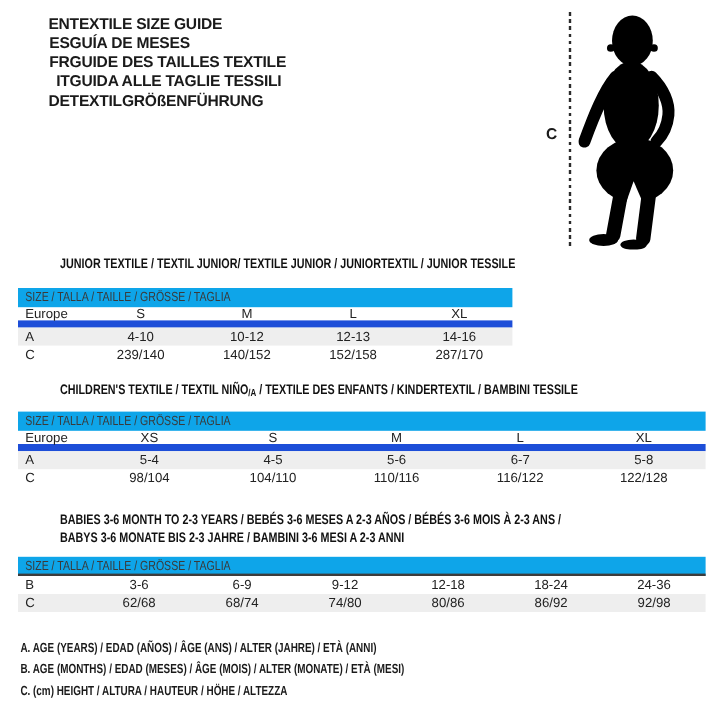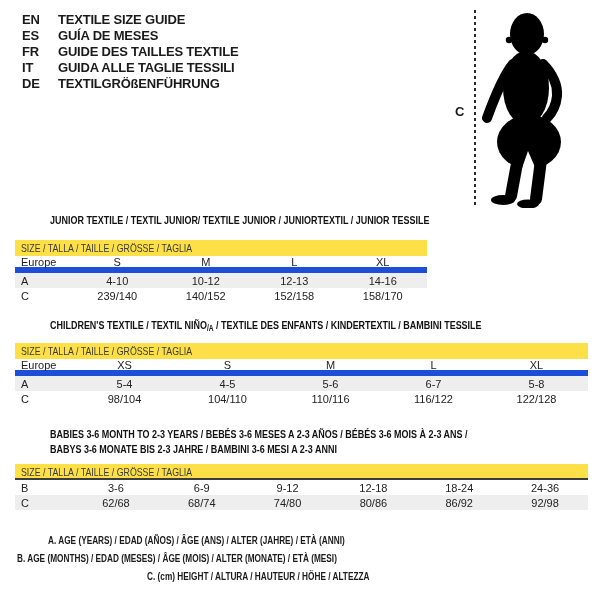--- a/index.html
+++ b/index.html
@@ -3,21 +3,21 @@
 <meta charset="utf-8">
 <style>
   * { margin:0; padding:0; box-sizing:border-box; }
   body { background:#fff; }
   .page {
     position:relative; width:600px; height:600px; background:#ffffff;
     font-family:"Liberation Sans", sans-serif; color:#1a1a1a; overflow:hidden;
   }
 
   
-  .lang-block { position:absolute; left:22px; top:11px; }
+  .lang-block { position:absolute; left:22px; top:11px;text-align:right; }
   .lang-row { display:flex; height:16px; align-items:center;
               font-weight:bold; font-size:13px; letter-spacing:-0.2px; }
   .lang-code { width:36px; }
   .lang-label { white-space:nowrap; }
 
   
   .measure-line { position:absolute; left:474px; top:10px; width:2px; height:198px;
     background:repeating-linear-gradient(to bottom,#2b2b2b 0 3px, transparent 3px 6px); }
   .height-label { position:absolute; left:455px; top:104px;
     font-size:13px; font-weight:bold; }
@@ -28,32 +28,32 @@
   .cond80 { display:inline-block; transform:scaleX(.80); transform-origin:0 50%; white-space:nowrap; }
   .cond75 { display:inline-block; transform:scaleX(.75); transform-origin:0 50%; white-space:nowrap; }
 
   
   .tblock { position:absolute; }
   .ttitle { position:absolute; left:2px; font-size:11.5px; font-weight:bold;
             line-height:15px; white-space:nowrap; color:#111;margin-left:33px; }
   .ttitle-line2 { top:15px; }
   .tsub { font-size:8.5px; vertical-align:-2px; }
   .tgrid { position:absolute; left:0; }
-  .thead { height:16px; background:#fde047; line-height:16px; padding-left:6px;
+  .thead { height:16px; background:#0ea5e9; line-height:16px; padding-left:6px;
            font-size:11px; color:#3a3a3a; }
   .thead.ruled { border-bottom:2px solid #3c3c3c; }
   .trow { display:flex; height:15px; align-items:center; font-size:11px; color:#222; }
   .trow.europe { height:17px; border-bottom:6px solid #1d4ed8; }
   .trow.alt { background:#eeeeee; }
   .lbl  { width:58px; padding-left:6px; }
   .cellv{ flex:1; text-align:center; }
 
   
   .legend { position:absolute; left:17px; top:531px; }
-  .legend-line { height:18px; line-height:18px; font-size:11px; font-weight:bold; white-space:nowrap;text-align:right; }
+  .legend-line { height:18px; line-height:18px; font-size:11px; font-weight:bold; white-space:nowrap; }
 </style>
 </head>
 <body>
 
 <div class="page">
 
   <div class="lang-block">
     <div class="lang-row">
       <span class="lang-code">EN</span>
       <span class="lang-label">TEXTILE SIZE GUIDE</span>
@@ -117,21 +117,21 @@
         <span class="cellv">4-10</span>
         <span class="cellv">10-12</span>
         <span class="cellv">12-13</span>
         <span class="cellv">14-16</span>
       </div>
       <div class="trow">
         <span class="lbl">C</span>
         <span class="cellv">239/140</span>
         <span class="cellv">140/152</span>
         <span class="cellv">152/158</span>
-        <span class="cellv">158/170</span>
+        <span class="cellv">287/170</span>
       </div>
     </div>
   </div>
 
   <div class="tblock" style="left:15px; top:318px; width:573px;">
     <div class="ttitle">
       <span class="cond"><span>CHILDREN'S TEXTILE / TEXTIL NIÑO</span><span class="tsub">/A</span><span> / TEXTILE DES ENFANTS / KINDERTEXTIL / BAMBINI TESSILE</span></span>
     </div>
     <div class="tgrid" style="top:25px; width:573px;">
       <div class="thead"><span class="cond80">SIZE / TALLA / TAILLE / GRÖSSE / TAGLIA</span></div>

